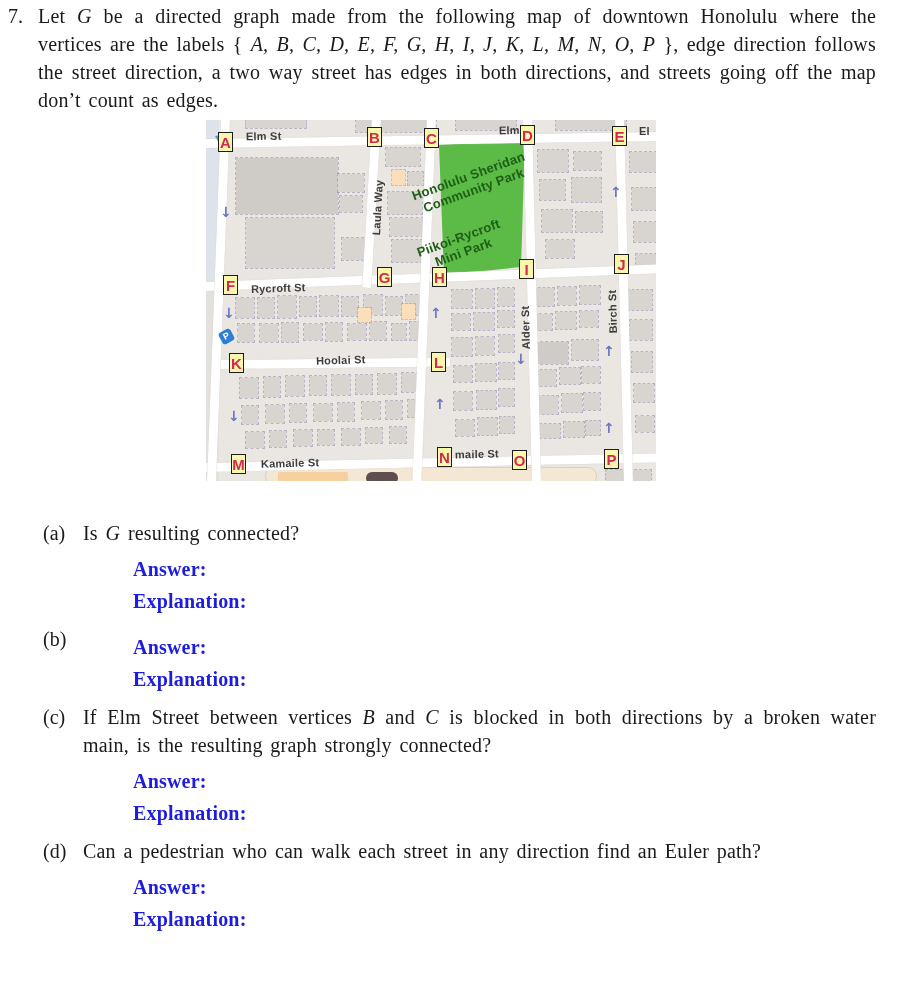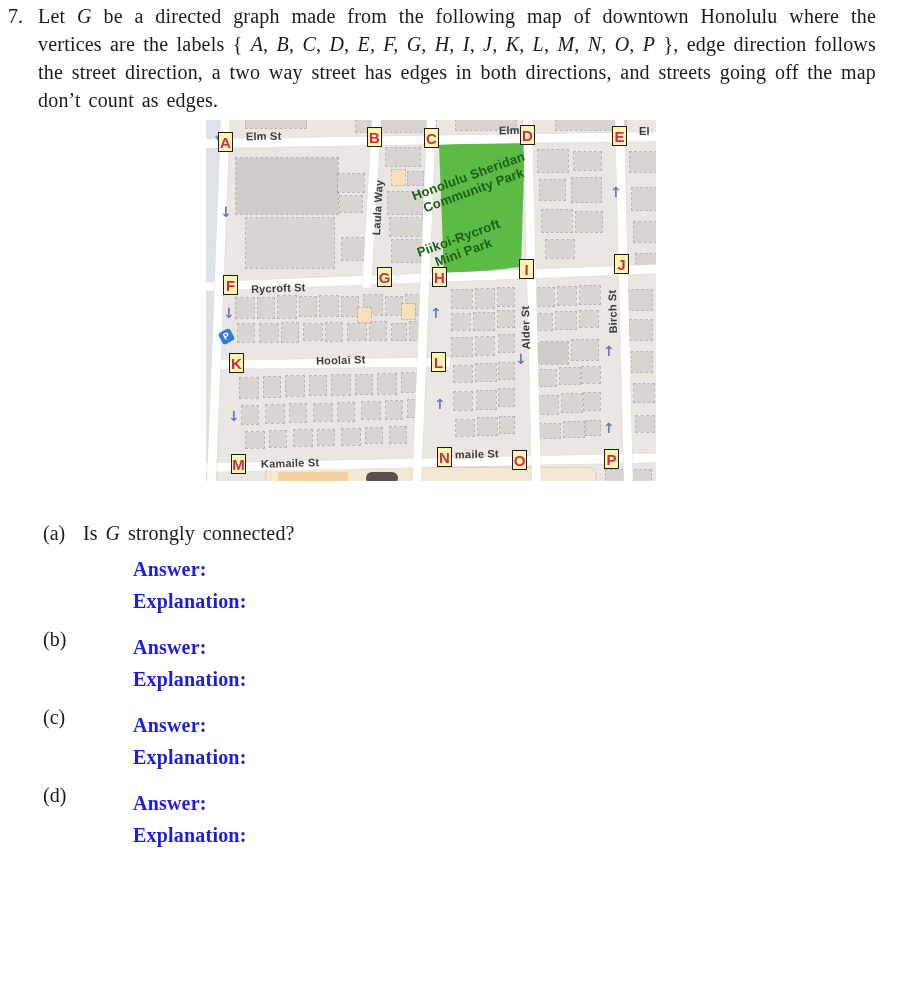--- a/index.html
+++ b/index.html
@@ -235,43 +235,45 @@
     <div class="v" style="left:225px;top:232px;">L</div>
     <div class="v" style="left:25px;top:334px;">M</div>
     <div class="v" style="left:231px;top:327px;">N</div>
     <div class="v" style="left:306px;top:330px;">O</div>
     <div class="v" style="left:398px;top:329px;">P</div>
   </div>
 
   <div class="part part-a">
     <div class="part-label">(a)</div>
     <div class="part-body">
-      <div><span>Is </span><span class="it">G</span><span> strongly connected?</span></div>
+      <div><span>Is </span><span class="it">G</span><span> resulting connected?</span></div>
       <div class="ans">Answer:</div>
       <div class="exp">Explanation:</div>
     </div>
   </div>
 
   <div class="part">
     <div class="part-label">(b)</div>
     <div class="part-body">
       <div class="ans">Answer:</div>
       <div class="exp">Explanation:</div>
     </div>
   </div>
 
   <div class="part">
     <div class="part-label">(c)</div>
     <div class="part-body">
+      <div><span>If Elm Street between vertices </span><span class="it">B</span><span> and </span><span class="it">C</span><span> is blocked in both directions by a broken water main, is the resulting graph strongly connected?</span></div>
       <div class="ans">Answer:</div>
       <div class="exp">Explanation:</div>
     </div>
   </div>
 
   <div class="part">
     <div class="part-label">(d)</div>
     <div class="part-body">
+      <div><span>Can a pedestrian who can walk each street in any direction find an Euler path?</span></div>
       <div class="ans">Answer:</div>
       <div class="exp">Explanation:</div>
     </div>
   </div>
 
 </div>
 
 </body></html>

